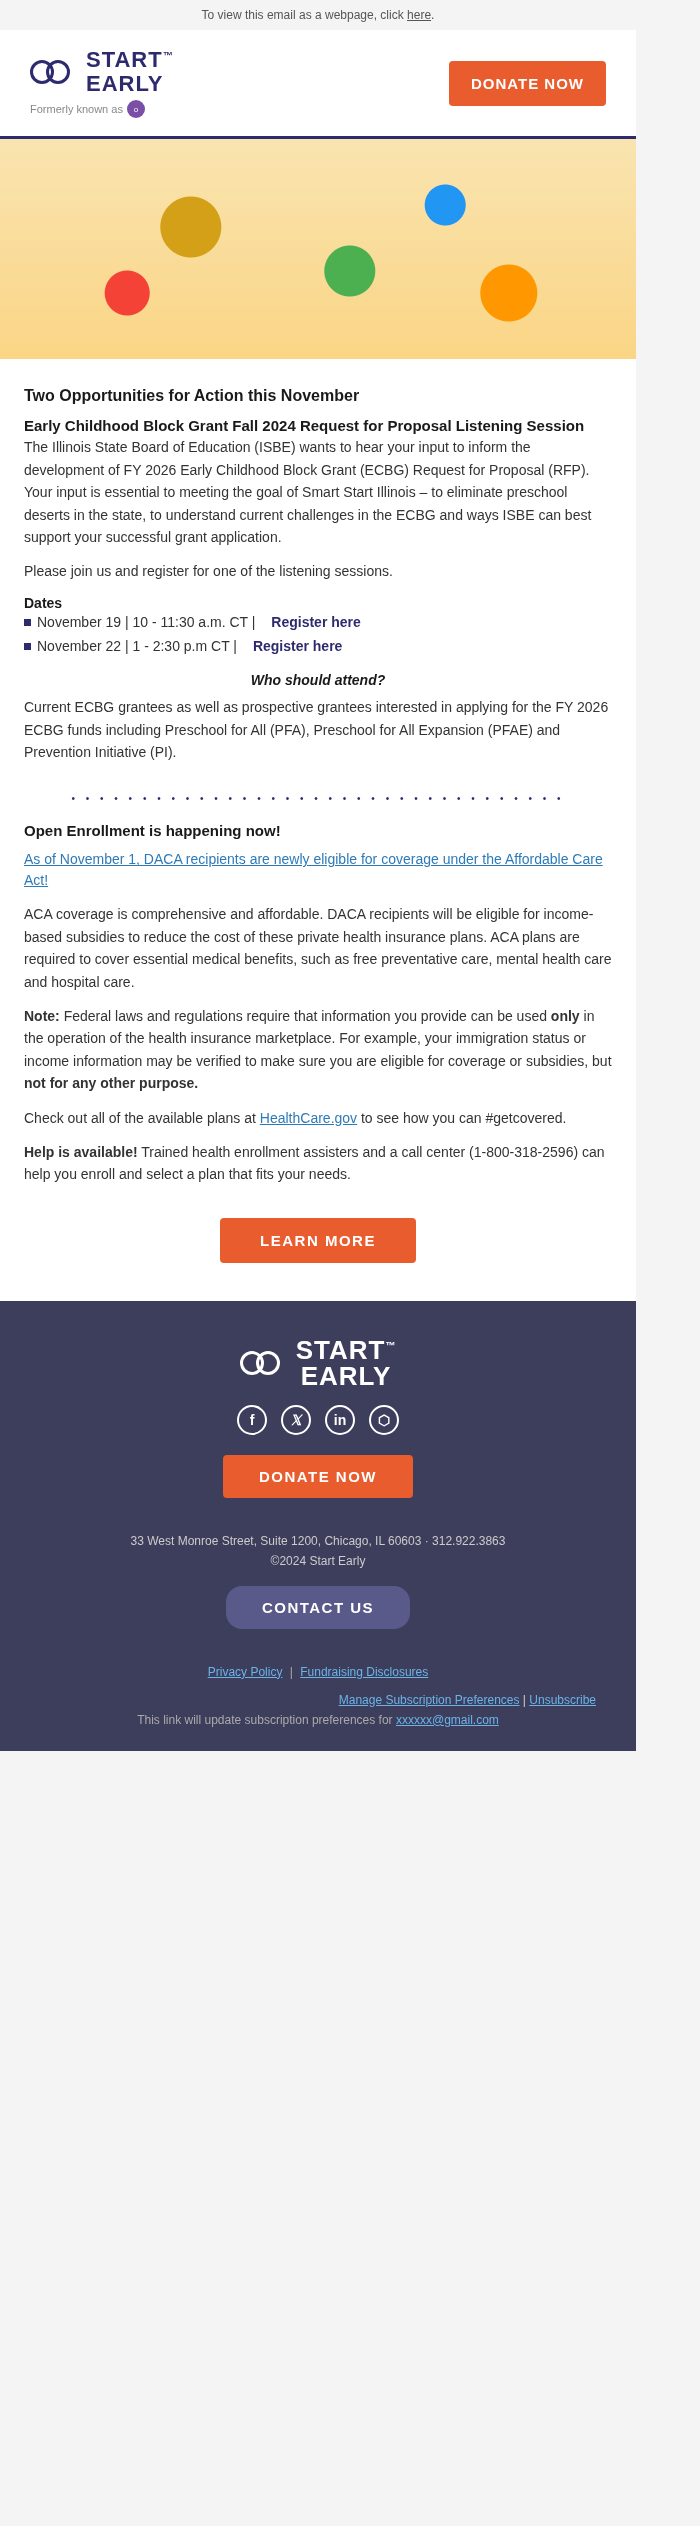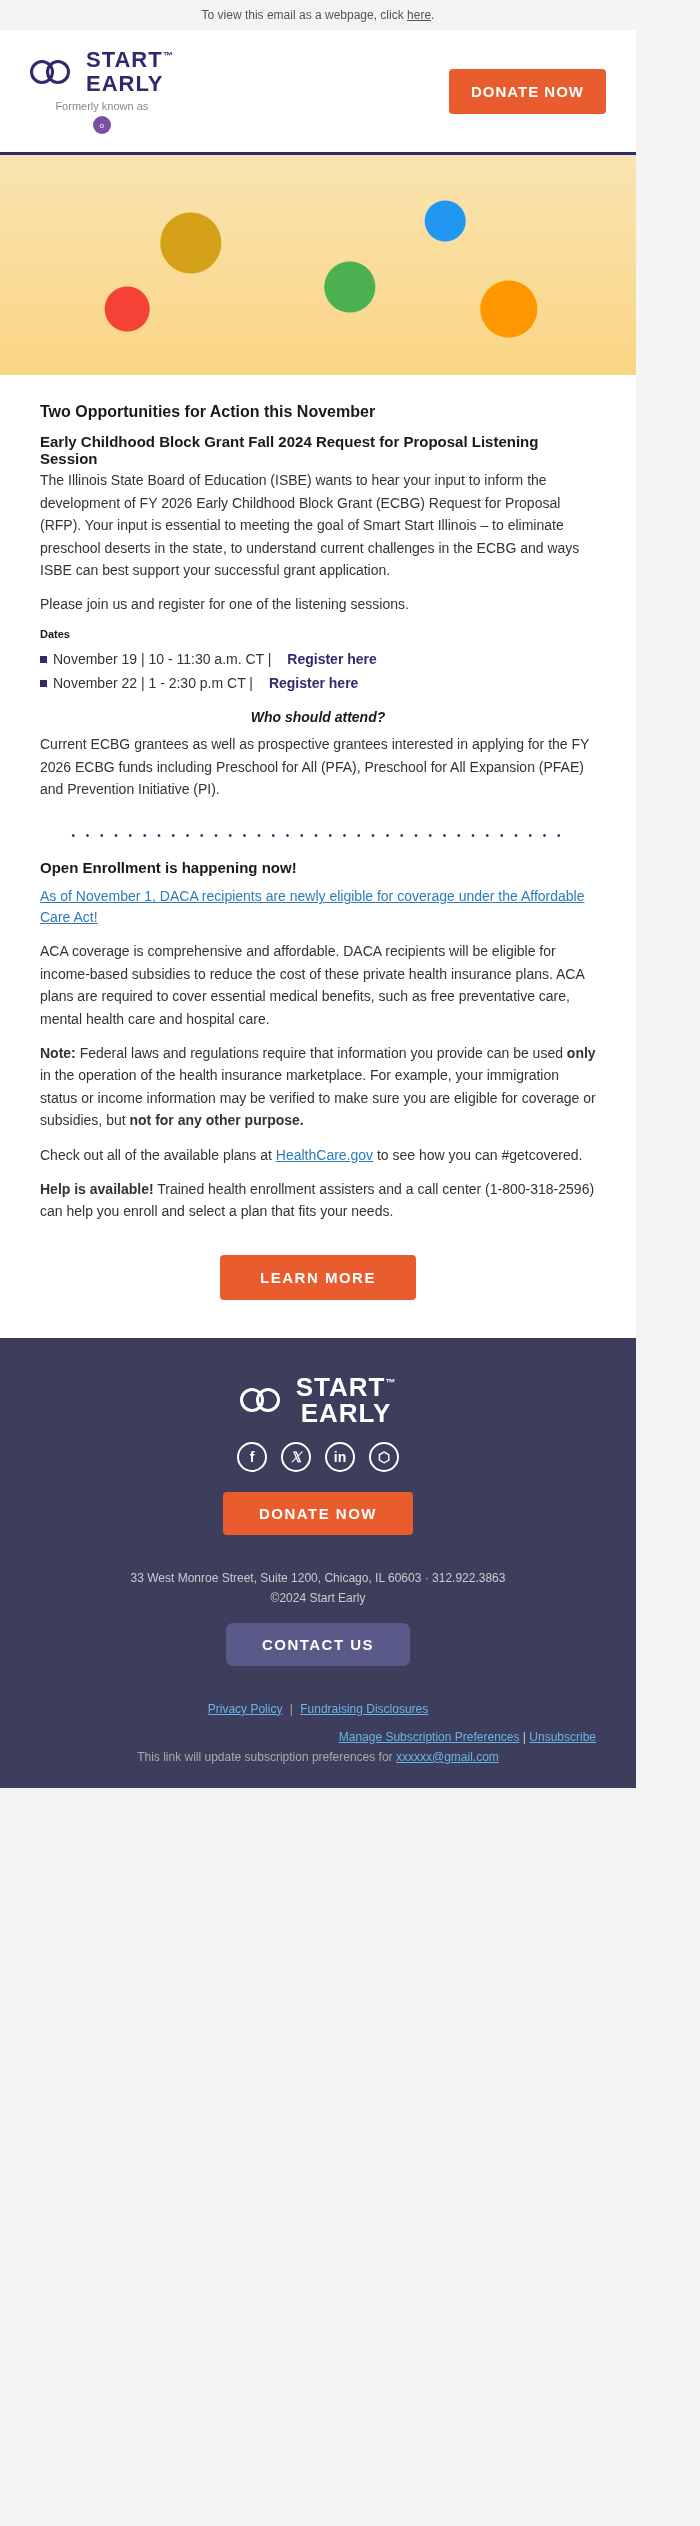--- a/index.html
+++ b/index.html
@@ -63,21 +63,20 @@
       flex-direction: column;
       line-height: 1;
     }
     .formerly-known {
       font-size: 11px;
       color: #888;
       margin-top: 4px;
       display: flex;
       align-items: center;
       gap: 4px;
-      flex-direction: column;
     }
     .ounce-badge {
       background: #7b4fa6;
       color: white;
       border-radius: 50%;
       width: 18px;
       height: 18px;
       font-size: 8px;
       display: inline-flex;
       align-items: center;
@@ -112,21 +111,21 @@
         radial-gradient(circle at 30% 40%, #d4a017 0px, #d4a017 30px, transparent 31px),
         radial-gradient(circle at 55% 60%, #4caf50 0px, #4caf50 25px, transparent 26px),
         radial-gradient(circle at 70% 30%, #2196f3 0px, #2196f3 20px, transparent 21px),
         radial-gradient(circle at 20% 70%, #f44336 0px, #f44336 22px, transparent 23px),
         radial-gradient(circle at 80% 70%, #ff9800 0px, #ff9800 28px, transparent 29px),
         linear-gradient(to bottom, #f9e4b0 0%, #fad585 100%);
     }
 
     
     .main-content {
-      padding: 28px 40px;
+      padding: 28px 24px;
       background: #fff;
     }
 
     .section-title {
       font-size: 16px;
       font-weight: 700;
       color: #1a1a1a;
       margin-bottom: 12px;
     }
 
@@ -138,24 +137,23 @@
     }
 
     .body-text {
       font-size: 14px;
       color: #333;
       line-height: 1.6;
       margin-bottom: 12px;
     }
 
     .dates-label {
-      font-size: 11px;
+      font-size: 14px;
       font-weight: 700;
       color: #1a1a1a;
-      margin-bottom: 8px;
     }
 
     .dates-list {
       list-style: none;
       margin-bottom: 14px;
     }
     .dates-list li {
       font-size: 14px;
       color: #333;
       line-height: 1.7;
@@ -326,21 +324,21 @@
     }
 
     .contact-us-btn {
       background: #5a5a8a;
       color: white;
       font-weight: 700;
       font-size: 15px;
       letter-spacing: 1.5px;
       padding: 13px 36px;
       border: none;
-      border-radius: 7px;
+      border-radius: 16px;
       cursor: pointer;
       text-decoration: none;
       display: inline-block;
       margin-bottom: 18px;
     }
 
     .footer-links {
       font-size: 12px;
       margin-bottom: 14px;
     }

